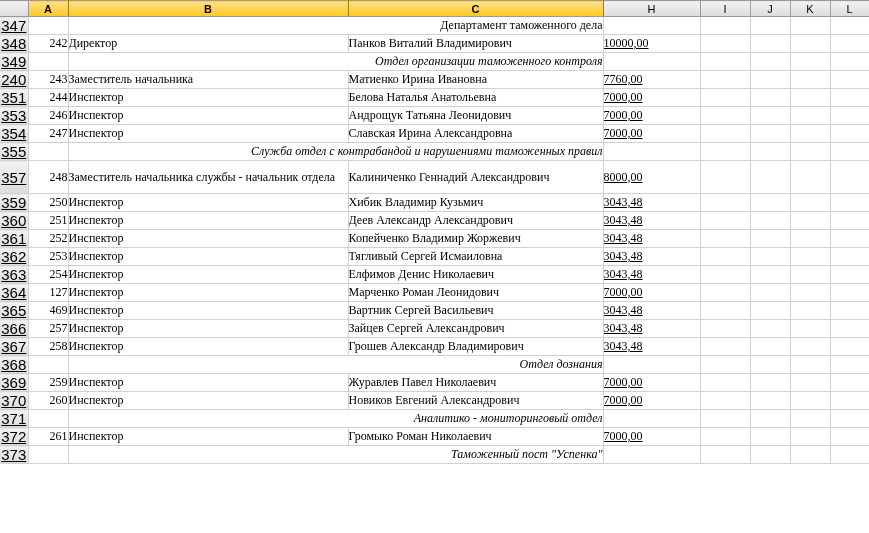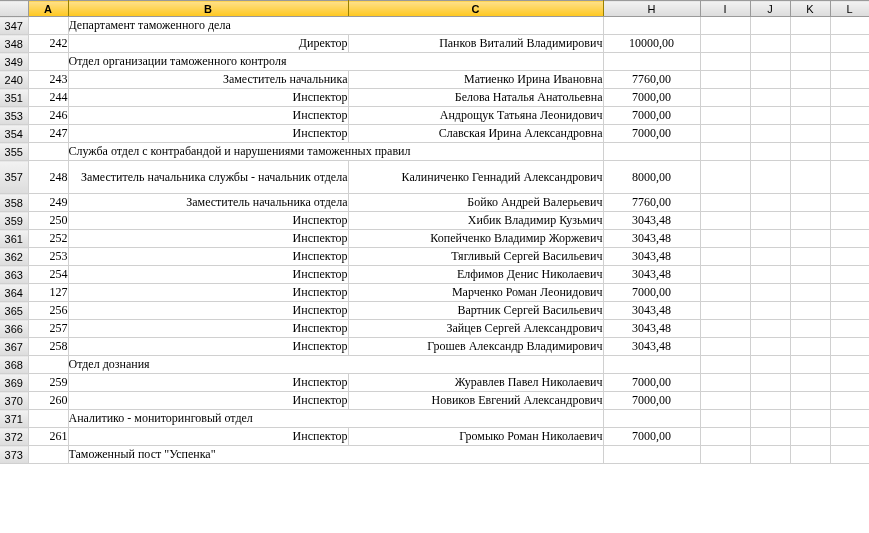--- a/index.html
+++ b/index.html
@@ -60,41 +60,42 @@
     font-weight: bold;
   }
   
   td.rowhead {
     width: 28px;
     background: linear-gradient(#f2f2f2, #dcdcdc);
     border-right: 1px solid #9a9a9a;
     border-bottom: 1px solid #b5b5b5;
     text-align: center;
     font-family: "Liberation Sans", sans-serif;
-    font-size: 11px;
+    font-size: 15px;
     vertical-align: middle;
+    text-decoration: underline;
   }
   td.cell {
     border-right: 1px solid #c8c8c8;
     border-bottom: 1px solid #c8c8c8;
     vertical-align: middle;
     height: 17px;
   }
   
   td.bd {
     border-right: 1px solid #000;
     border-bottom: 1px solid #000;
     border-left: 1px solid #000;
     border-top: 1px solid #000;
   }
-  td.ca { text-align: left; }
-  td.la { text-align: right; padding-left: 3px; }
-  td.ra { text-align: center; padding-right: 4px; }
+  td.ca { text-align: right; }
+  td.la { text-align: left; padding-left: 3px; }
+  td.ra { text-align: left; padding-right: 4px; text-decoration: underline; }
   td.ctr-num { text-align: right; }
-  .ital { }
+  .ital { font-style: italic; }
   .bold { font-weight: bold; }
   .wrapcell { white-space: normal; line-height: 13px; padding-left: 3px; }
   .empty { background: #ffffff; }
 </style>
 </head>
 <body>
 
 <div class="sheet">
   <table class="grid">
     <colgroup>
@@ -212,57 +213,57 @@
           <td class="cell bd ctr-num">248</td>
           <td class="cell bd la wrapcell" style="height: 32px; white-space: normal;">Заместитель начальника службы  - начальник отдела</td>
           <td class="cell bd la">Калиниченко Геннадий Александрович</td>
           <td class="cell bd ra">8000,00</td>
           <td class="cell empty"></td>
           <td class="cell empty"></td>
           <td class="cell empty"></td>
           <td class="cell empty"></td>
         </tr>
         <tr>
-          <td class="rowhead">358</td>
-          <td class="cell bd ctr-num">249</td>
-          <td class="cell bd la">Заместитель начальника отдела</td>
-          <td class="cell bd la">Бойко Андрей Валерьевич</td>
-          <td class="cell bd ra">7760,00</td>
-          <td class="cell empty"></td>
-          <td class="cell empty"></td>
-          <td class="cell empty"></td>
-          <td class="cell empty"></td>
-        </tr>
-        <tr>
           <td class="rowhead">359</td>
           <td class="cell bd ctr-num">250</td>
           <td class="cell bd la">Инспектор</td>
           <td class="cell bd la">Хибик Владимир Кузьмич</td>
           <td class="cell bd ra">3043,48</td>
           <td class="cell empty"></td>
           <td class="cell empty"></td>
           <td class="cell empty"></td>
           <td class="cell empty"></td>
         </tr>
         <tr>
+          <td class="rowhead">360</td>
+          <td class="cell bd ctr-num">251</td>
+          <td class="cell bd la">Инспектор</td>
+          <td class="cell bd la">Деев Александр Александрович</td>
+          <td class="cell bd ra">3043,48</td>
+          <td class="cell empty"></td>
+          <td class="cell empty"></td>
+          <td class="cell empty"></td>
+          <td class="cell empty"></td>
+        </tr>
+        <tr>
           <td class="rowhead">361</td>
           <td class="cell bd ctr-num">252</td>
           <td class="cell bd la">Инспектор</td>
           <td class="cell bd la">Копейченко Владимир Жоржевич</td>
           <td class="cell bd ra">3043,48</td>
           <td class="cell empty"></td>
           <td class="cell empty"></td>
           <td class="cell empty"></td>
           <td class="cell empty"></td>
         </tr>
         <tr>
           <td class="rowhead">362</td>
           <td class="cell bd ctr-num">253</td>
           <td class="cell bd la">Инспектор</td>
-          <td class="cell bd la">Тягливый Сергей Васильевич</td>
+          <td class="cell bd la">Тягливый Сергей Исмаиловна</td>
           <td class="cell bd ra">3043,48</td>
           <td class="cell empty"></td>
           <td class="cell empty"></td>
           <td class="cell empty"></td>
           <td class="cell empty"></td>
         </tr>
         <tr>
           <td class="rowhead">363</td>
           <td class="cell bd ctr-num">254</td>
           <td class="cell bd la">Инспектор</td>
@@ -279,21 +280,21 @@
           <td class="cell bd la">Инспектор</td>
           <td class="cell bd la">Марченко Роман Леонидович</td>
           <td class="cell bd ra">7000,00</td>
           <td class="cell empty"></td>
           <td class="cell empty"></td>
           <td class="cell empty"></td>
           <td class="cell empty"></td>
         </tr>
         <tr>
           <td class="rowhead">365</td>
-          <td class="cell bd ctr-num">256</td>
+          <td class="cell bd ctr-num">469</td>
           <td class="cell bd la">Инспектор</td>
           <td class="cell bd la">Вартник Сергей Васильевич</td>
           <td class="cell bd ra">3043,48</td>
           <td class="cell empty"></td>
           <td class="cell empty"></td>
           <td class="cell empty"></td>
           <td class="cell empty"></td>
         </tr>
         <tr>
           <td class="rowhead">366</td>

